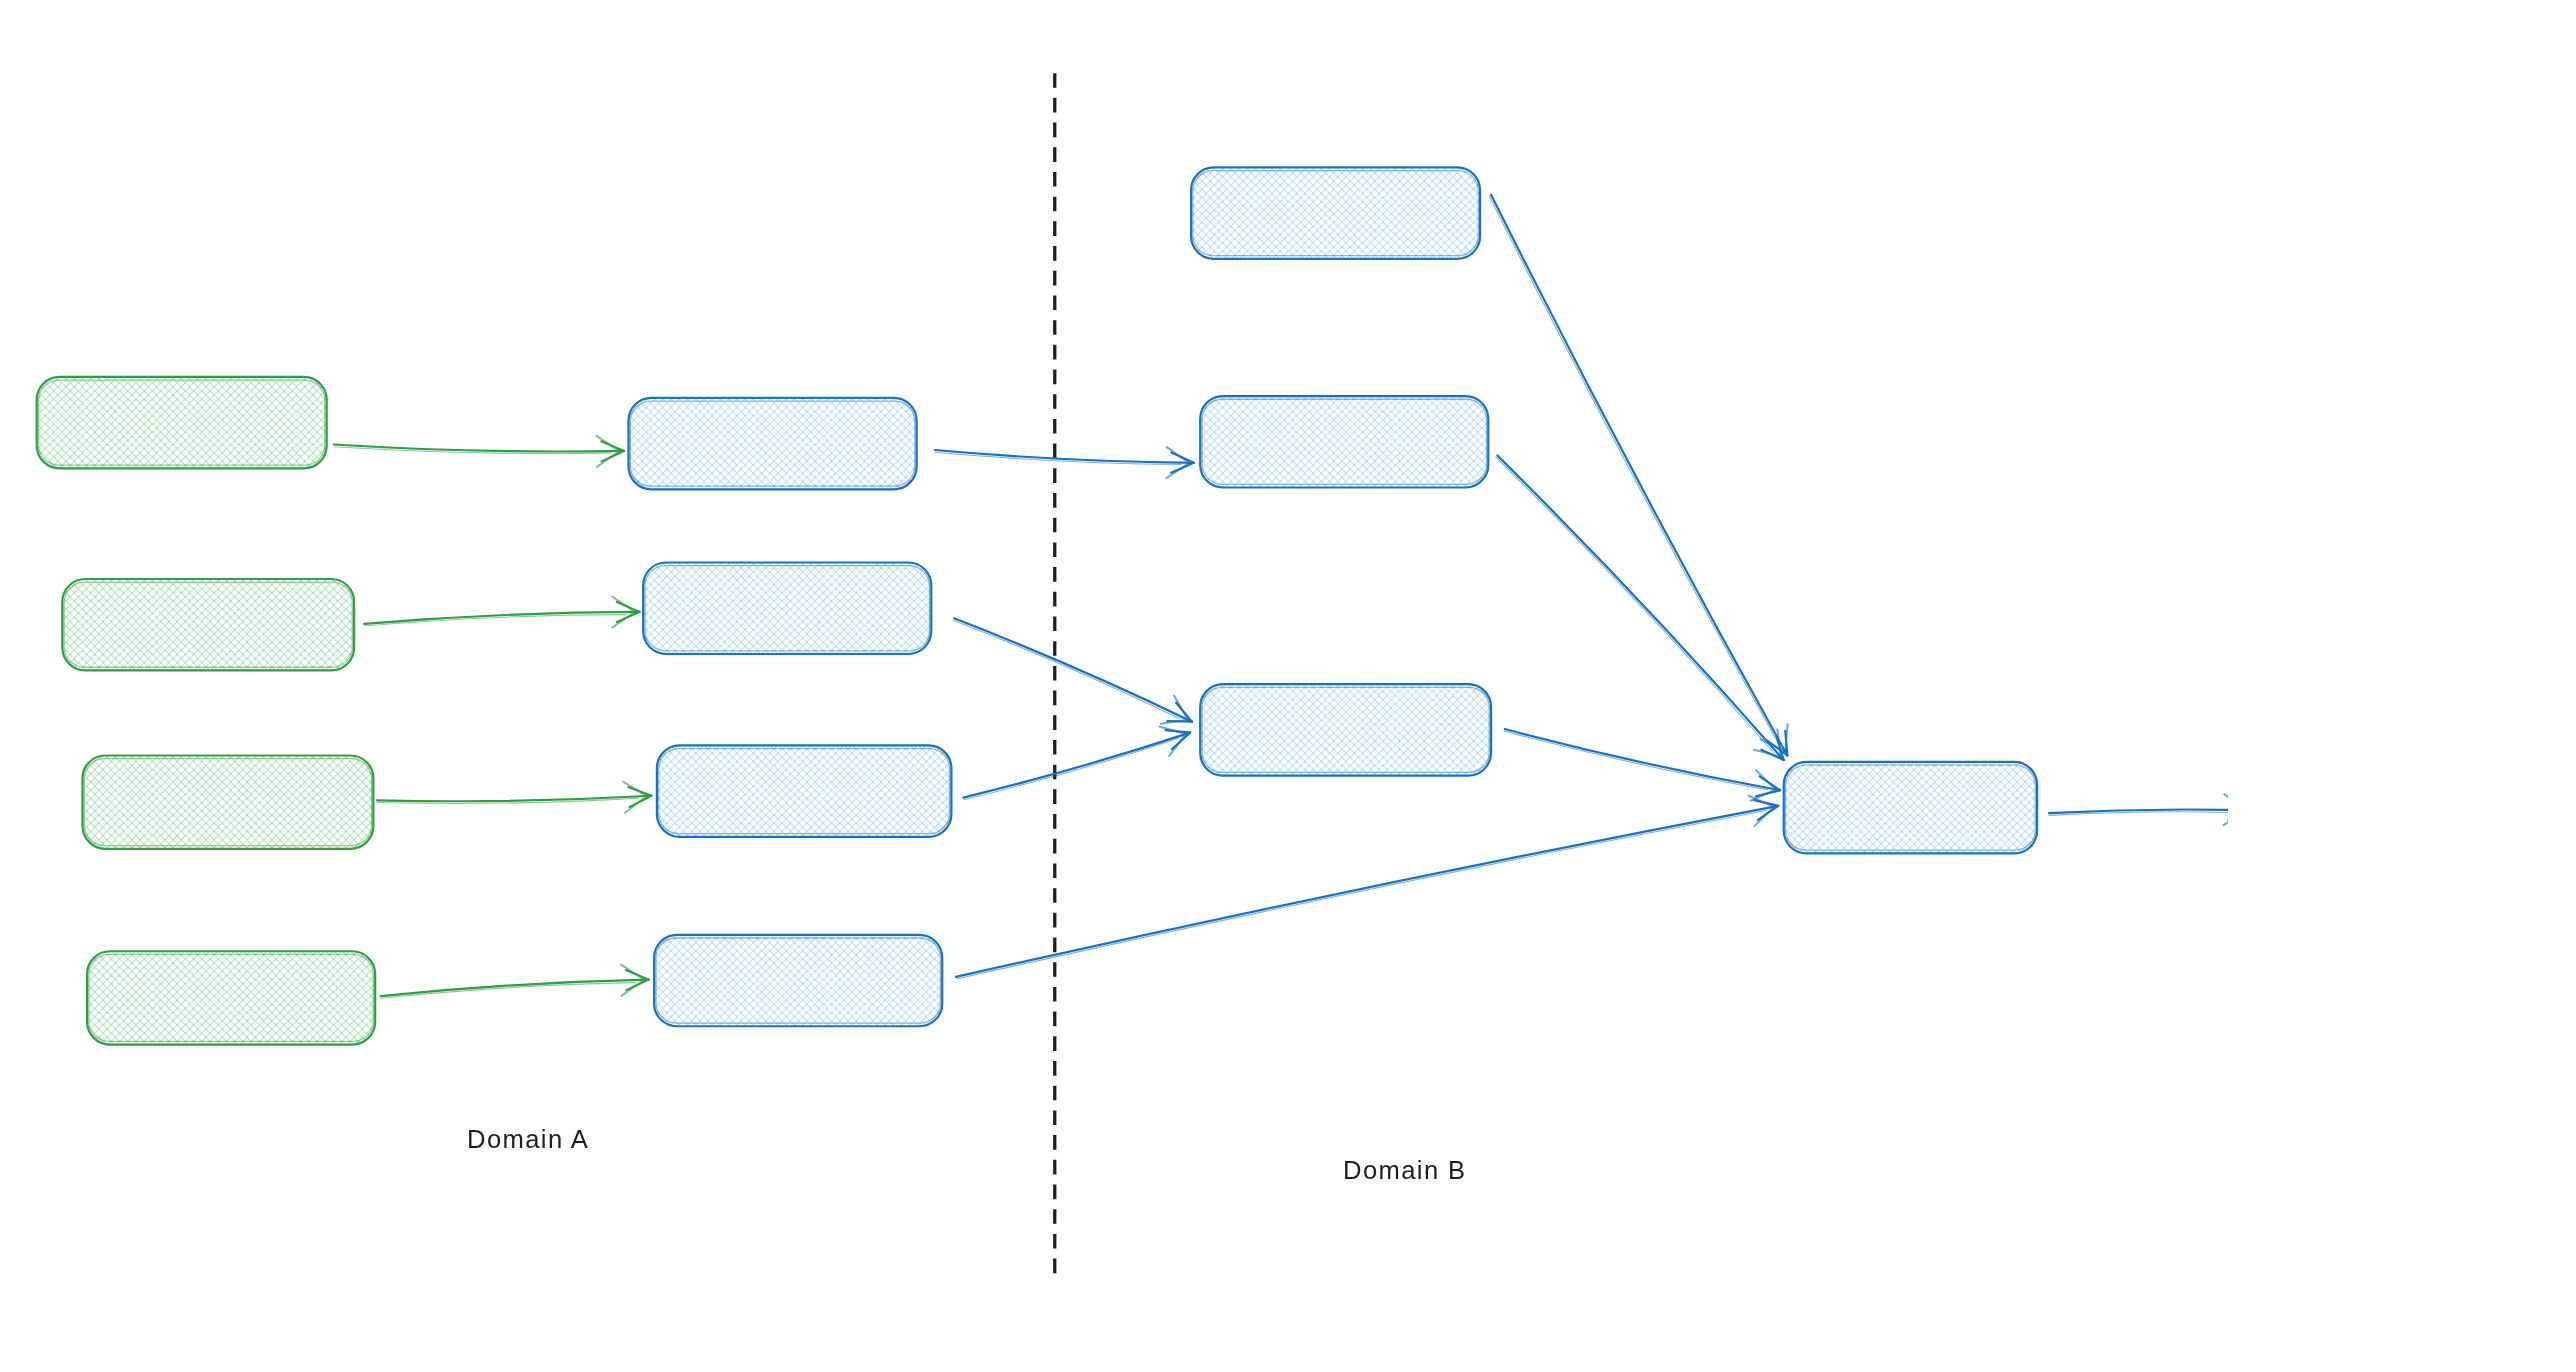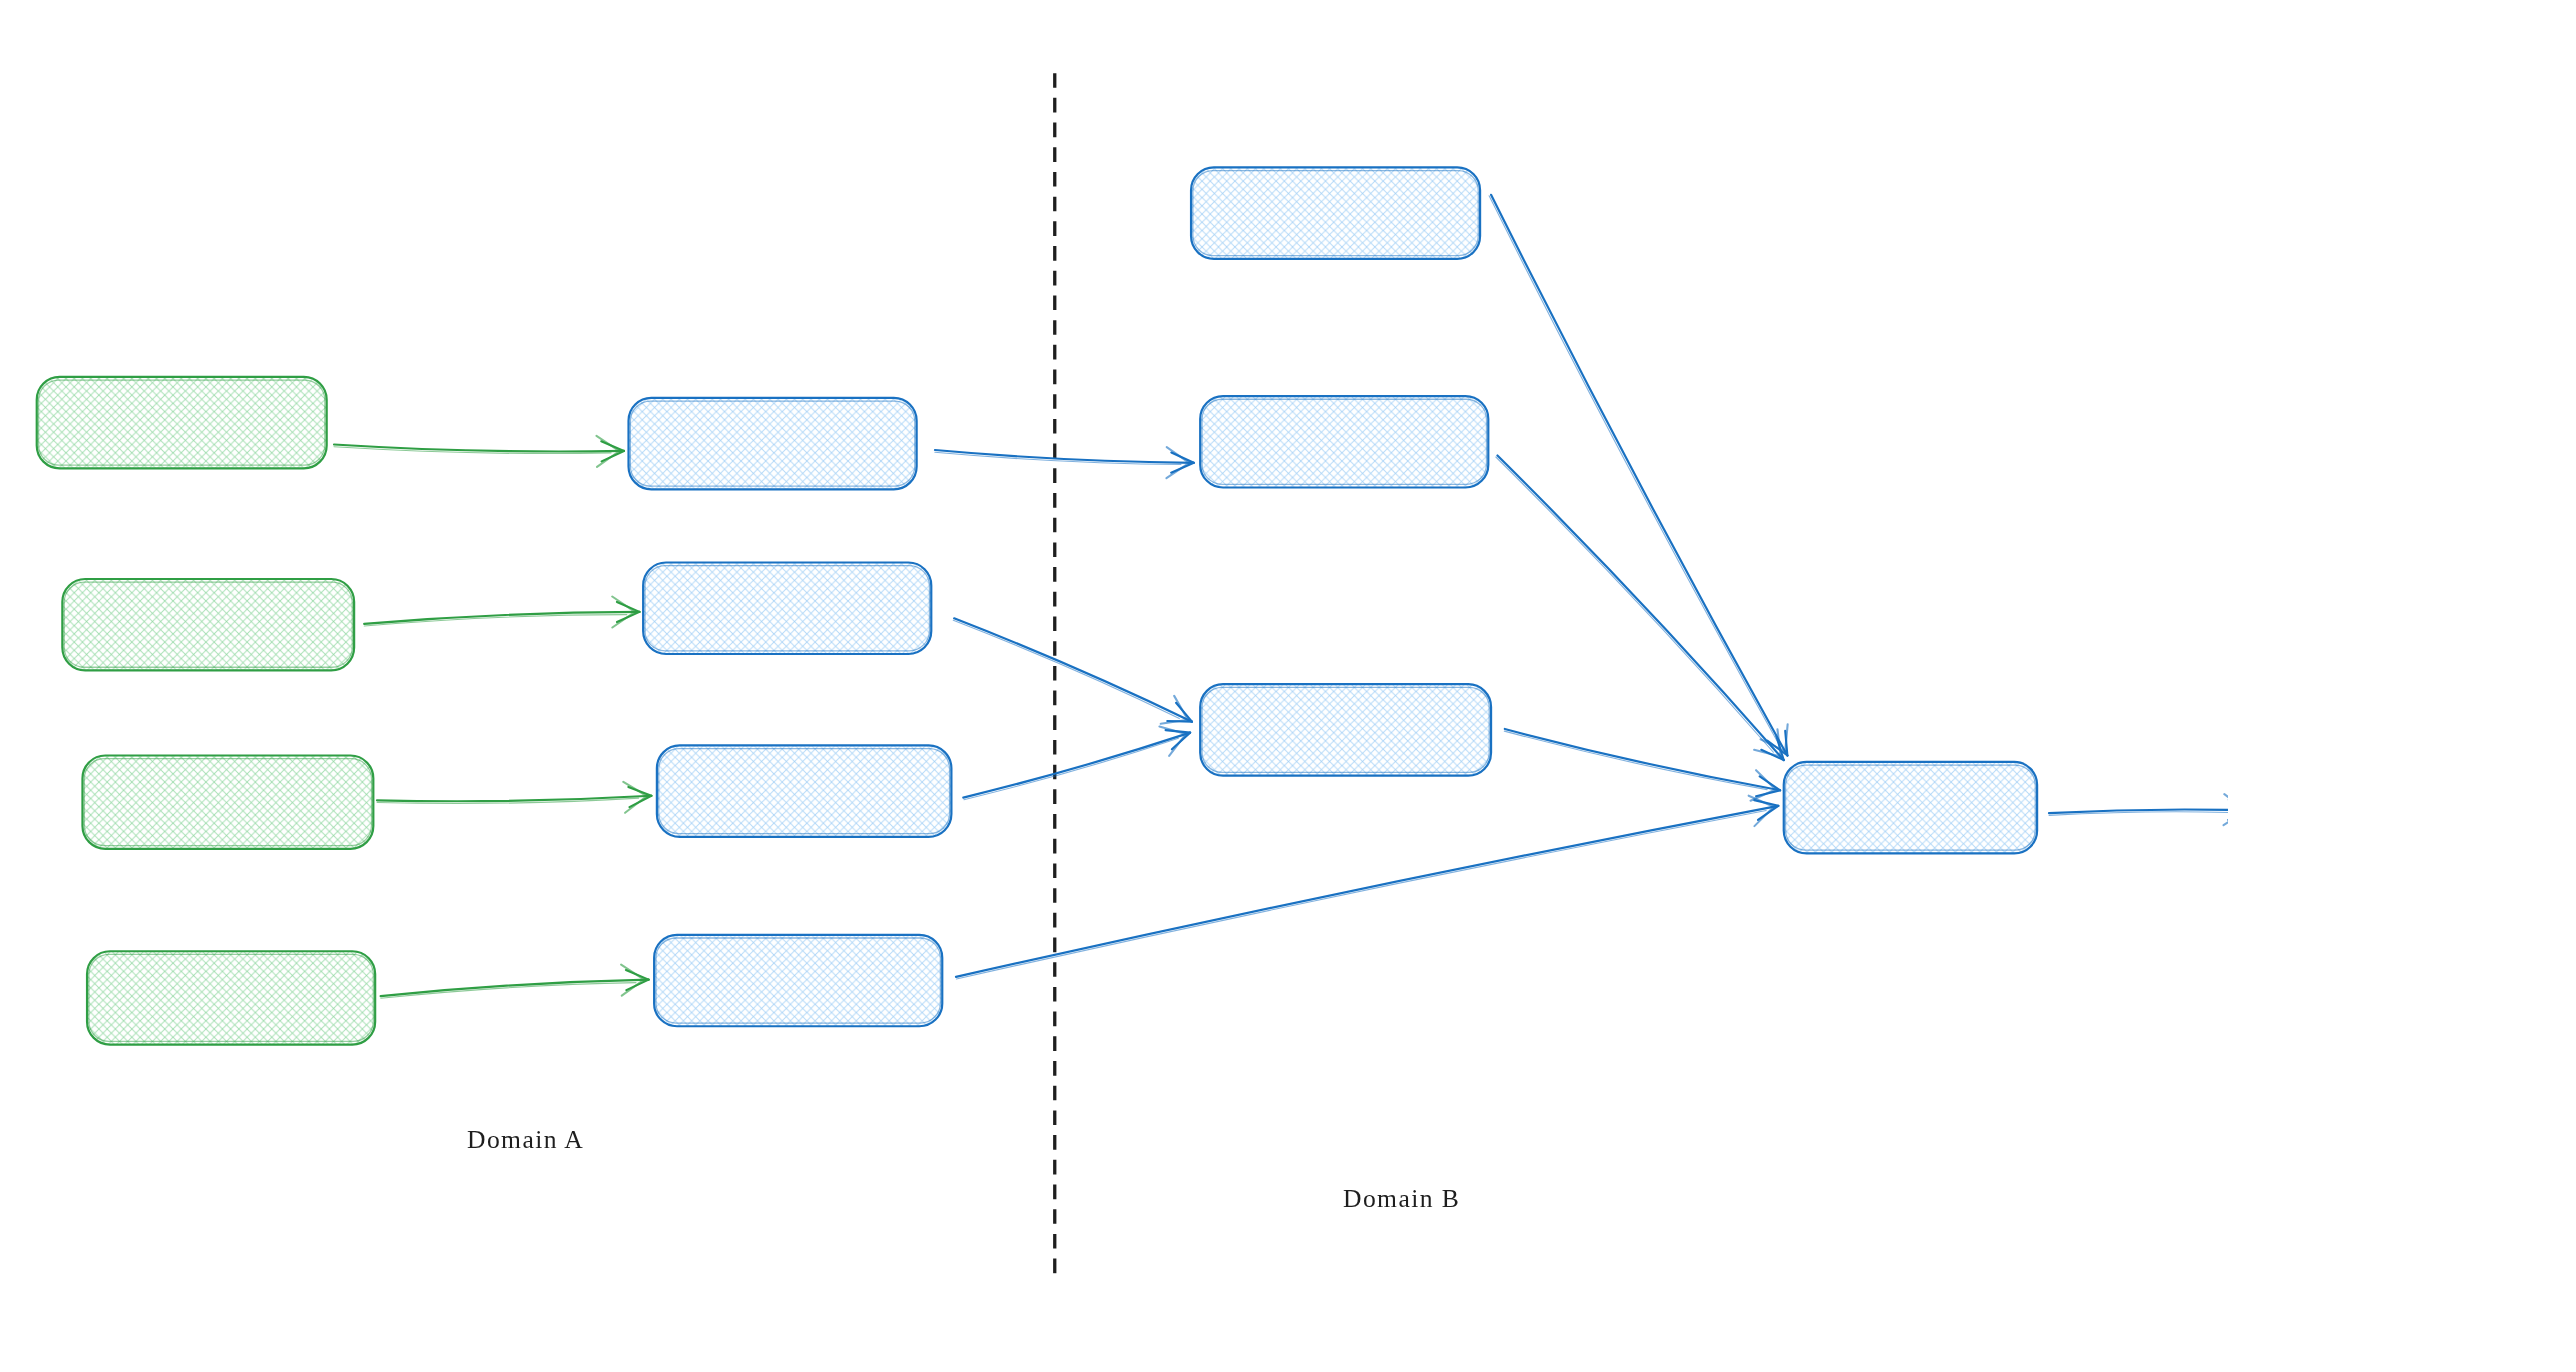--- a/index.html
+++ b/index.html
@@ -1,34 +1,34 @@
 <!DOCTYPE html>
 <html style="font-size:14.6px"><head>
 <meta charset="utf-8">
 <style>
   html,body{margin:0;padding:0;background:#ffffff;}
   .stage{
     position:relative;
     width:2228px;height:1372px;
     background:#ffffff;
     overflow:hidden;
-    font-family:Liberation Serif, serif;
+    font-family:Liberation Sans, sans-serif;
   }
   #diagram-svg{position:absolute;left:0;top:0;}
   .domain-label{
     position:absolute;
     color:#1e1e1e;
     font-size:25.6px;
     font-weight:500;
     letter-spacing:1.4px;
     white-space:nowrap;
     user-select:none;
   }
   #label-a{left:467px;top:1125px;}
-  #label-b{left:1343px;top:1184px;}
+  #label-b{left:1343px;top:1156px;}
 </style>
 </head>
 <body>
 
 <div class="stage">
   <svg id="diagram-svg" width="2576" height="1372" viewBox="0 0 2816 1500">
       <defs>
         <pattern id="hatch-green" width="9" height="9" patternUnits="userSpaceOnUse">
           <path d="M-1 10 L10 -1 M-1 1 L1 -1 M8 10 L10 8" stroke="#8fd6a0" stroke-width="1.1" opacity="0.75" fill="none"></path>
           <path d="M-1 -1 L10 10 M8 -1 L10 1 M-1 8 L1 10" stroke="#8fd6a0" stroke-width="1.1" opacity="0.75" fill="none"></path>

